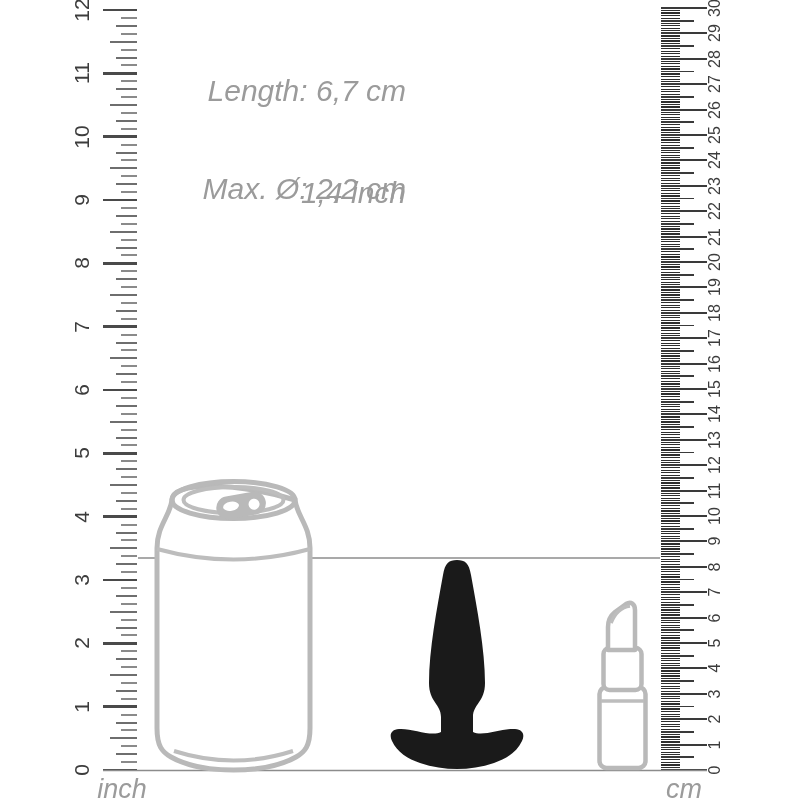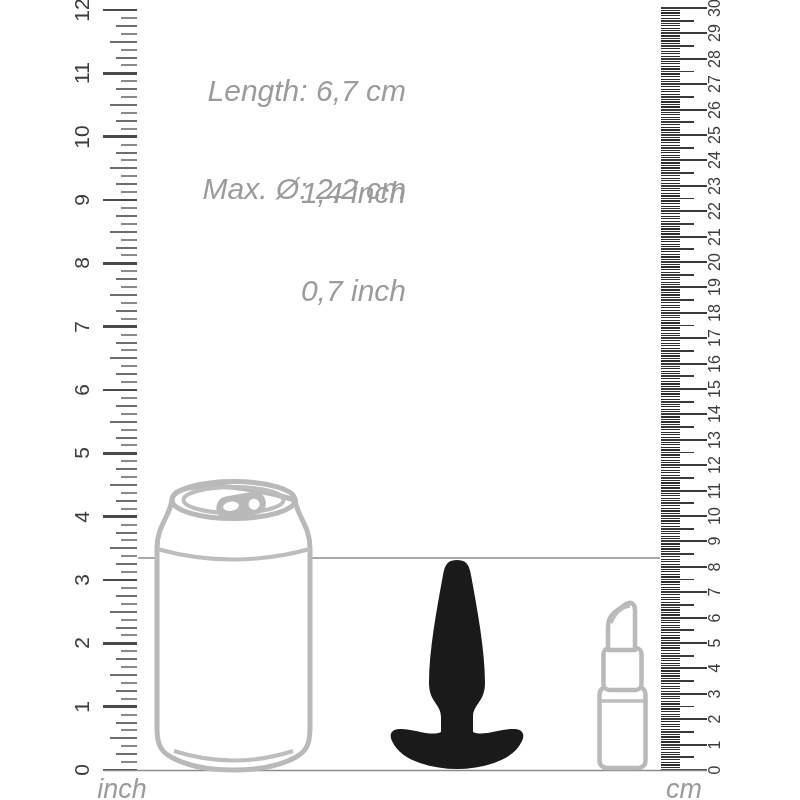--- a/index.html
+++ b/index.html
@@ -34,21 +34,20 @@
 <body>
 
 <div class="stage">
 
   <div class="measure" id="len-block">
     <span class="l1">Length: 6,7 cm</span>
     <span class="l2">1,4 inch</span>
   </div>
   <div class="measure" id="dia-block">
     <span class="l1">Max. Ø: 2,2 cm</span>
-    <span class="l2">0,7 inch</span>
   </div>
 
   <div id="inch-ruler">
       <div class="tick" style="left: 103px; top: 768.8px; width: 34px; height: 2.4px; background: rgb(74, 74, 74);"></div>
       <div class="rnum inch" style="left: 62px; top: 759px;">0</div>
       <div class="tick" style="left: 121px; top: 761.08px; width: 16px; height: 2px; background: rgb(138, 138, 138);"></div>
       <div class="tick" style="left: 116px; top: 753.17px; width: 21px; height: 2px; background: rgb(110, 110, 110);"></div>
       <div class="tick" style="left: 121px; top: 745.25px; width: 16px; height: 2px; background: rgb(138, 138, 138);"></div>
       <div class="tick" style="left: 110px; top: 737.33px; width: 27px; height: 2px; background: rgb(110, 110, 110);"></div>
       <div class="tick" style="left: 121px; top: 729.42px; width: 16px; height: 2px; background: rgb(138, 138, 138);"></div>

